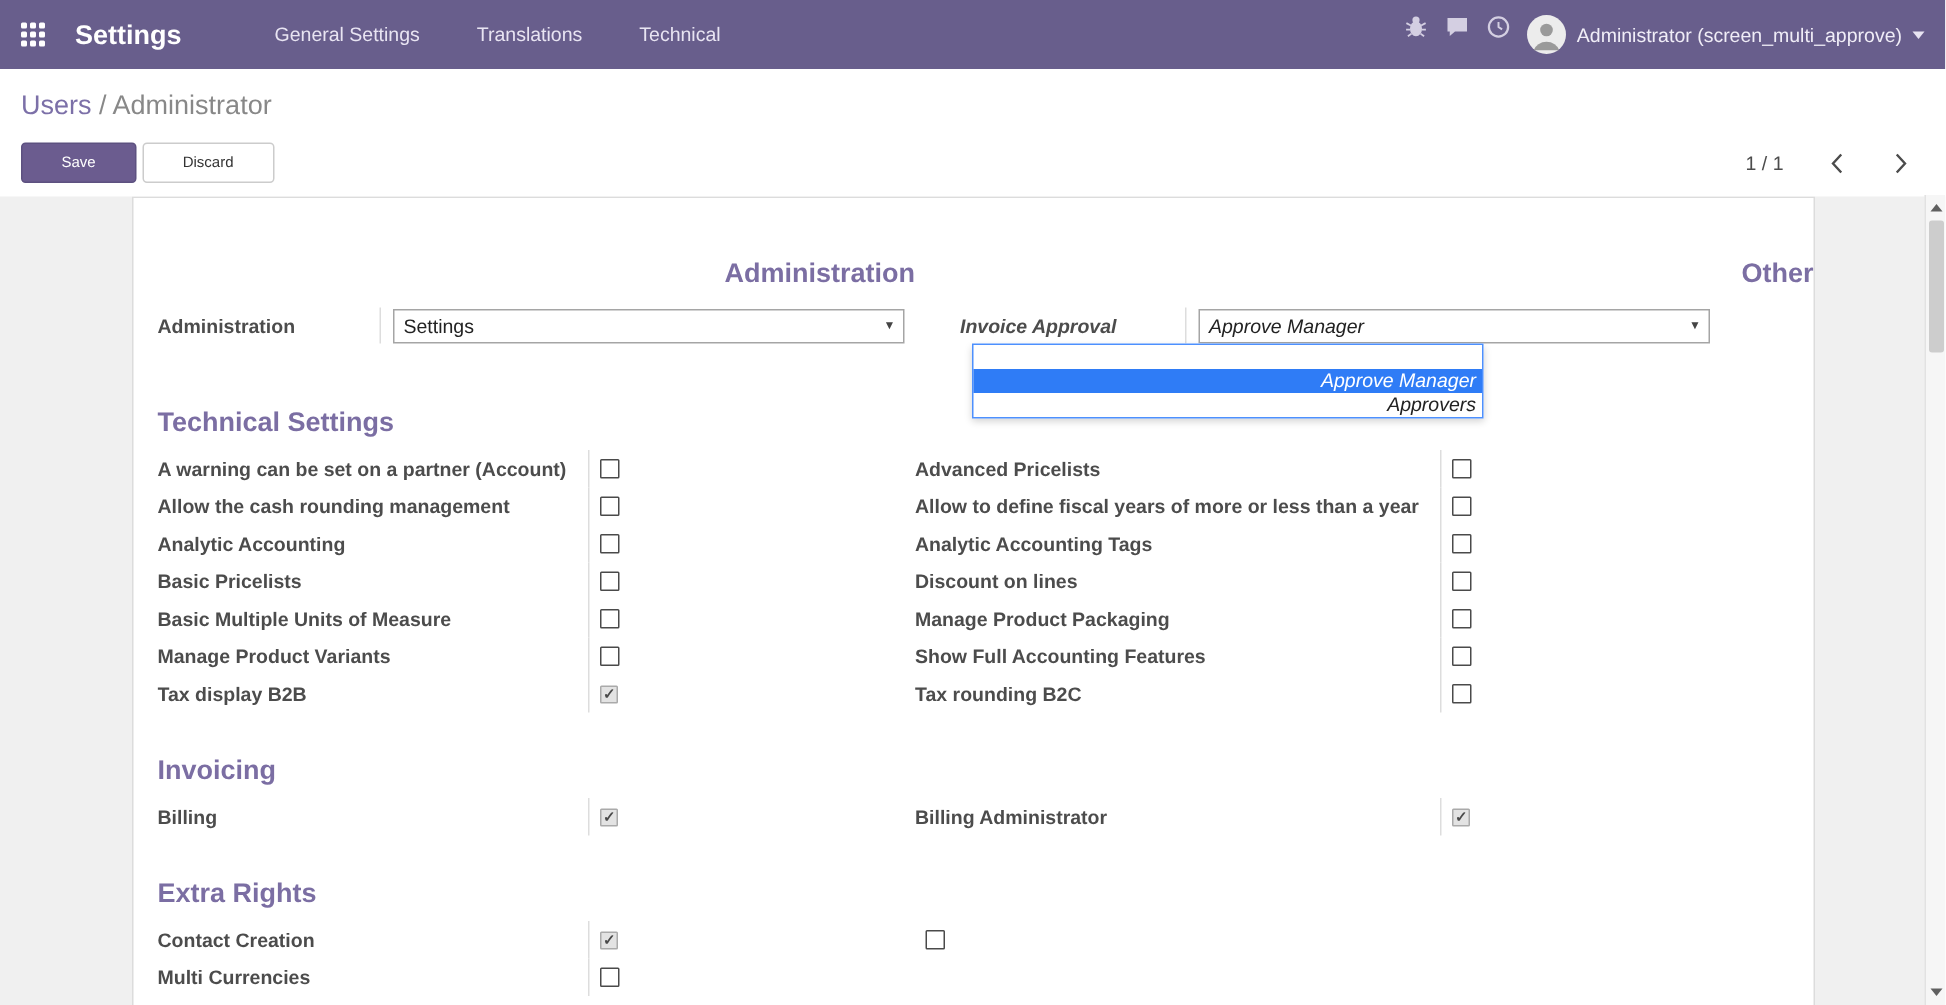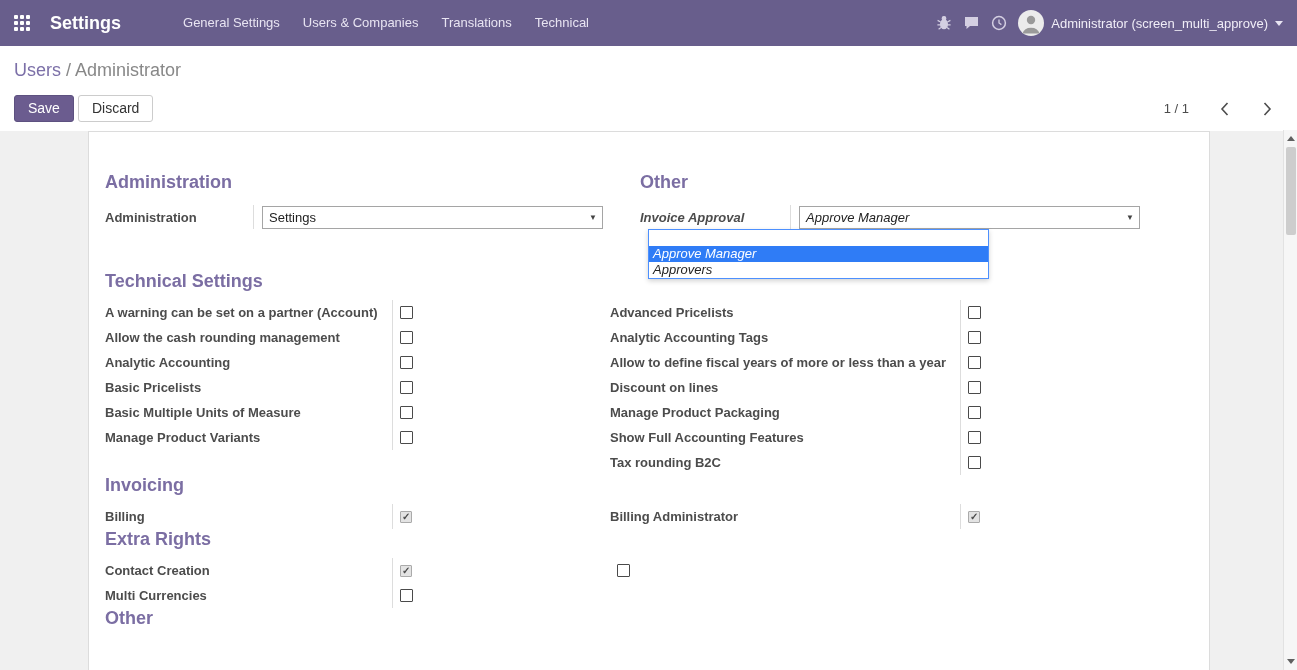--- a/index.html
+++ b/index.html
@@ -4,51 +4,51 @@
 <style>
   * { margin:0; padding:0; box-sizing:border-box; }
   body { font-family:"Liberation Sans", sans-serif; background:#fff; }
   .screen { position:relative; width:1297px; height:670px; overflow:hidden; background:#fff; }
 
   
   .navbar { height:46px; background:#685e8c; display:flex; align-items:center; padding:0 14px 0 8px; color:#fff; }
   .apps-icon { width:28px; height:28px; display:grid; grid-template-columns:repeat(3,4px); grid-template-rows:repeat(3,4px); gap:2px; align-content:center; justify-content:center; margin-right:14px; cursor:pointer; }
   .apps-icon i { background:#ffffff; border-radius:1px; display:block; }
   .nav-title { font-size:18px; font-weight:bold; margin-right:62px; cursor:pointer; }
-  .nav-menu { display:flex; gap:23px; font-size:13px; color:#e8e4f2; }
+  .nav-menu { display:flex; gap:38px; font-size:13px; color:#e8e4f2; }
   .nav-menu .nav-item { cursor:pointer; line-height:46px; }
-  .nav-right { margin-left:auto; display:flex; align-items:center; gap:11px; }
+  .nav-right { margin-left:auto; display:flex; align-items:flex-start; gap:11px; }
   .nav-icon { cursor:pointer; display:flex; align-items:center; opacity:.92; }
   .user-menu { display:flex; align-items:center; gap:7px; cursor:pointer; }
   .user-name { font-size:13px; color:#f0edf7; }
   .caret { width:0; height:0; border-left:4px solid transparent; border-right:4px solid transparent; border-top:5px solid #e8e4f2; }
 
   
   .control-panel { background:#fff; padding:12px 22px 9px 14px; }
   .breadcrumb { font-size:18px; line-height:24px; }
   .bc-link { color:#7c70a8; cursor:pointer; }
   .bc-sep, .bc-current { color:#888; }
   .cp-row2 { margin-top:13px; display:flex; align-items:center; justify-content:space-between; }
   .btns { display:flex; gap:4px; }
-  .btn { font-size:14px; padding:4px 13px; border-radius:3px; cursor:pointer; line-height:17px; }
+  .btn { font-size:10px; padding:4px 26px; border-radius:3px; cursor:pointer; line-height:17px; }
   .btn-save { background:#6b5c8f; border:1px solid #5d5180; color:#fff; }
   .btn-discard { background:#fff; border:1px solid #ccc; color:#333; }
   .pager { display:flex; align-items:center; gap:28px; }
   .pager-text { font-size:13px; color:#4c4c4c; }
   .pager-arrow { cursor:pointer; display:flex; align-items:center; padding:2px; }
 
   
   .sheet-bg { position:relative; height:540px; background:#f0f0f0; overflow:hidden; }
   .sheet { margin-left:88px; width:1122px; min-height:100%; background:#fff; border:1px solid #dcdcdc; padding:40px 0 0 16px; }
 
   .section-title { font-size:18px; font-weight:bold; color:#7b6ea3; margin-bottom:12px; }
-  .two-col { display:grid; grid-template-columns:505px auto; }
+  .two-col { display:grid; grid-template-columns:505px auto;text-align:right; }
   .top-section { margin-bottom:42px; }
   .indent { padding-left:30px; }
-  .sect { margin-top:0; }
+  .sect { margin-top:28px; }
   .sect .section-title { margin-bottom:8px; }
   .top-section .section-title { margin-bottom:12px; }
 
   .frow { display:flex; align-items:center; height:25px; }
   .select-row { height:24px; }
   .flabel { align-self:stretch; display:flex; align-items:center; border-right:1px solid #ddd; font-size:13px; font-weight:bold; color:#4c4c4c; white-space:nowrap; overflow:hidden; padding-right:6px; }
   .lbl-sel-left { width:149px; }
   .lbl-sel-right { width:151px; }
   .lbl-cb-left { width:288px; }
   .lbl-cb-right { width:351px; }
@@ -87,21 +87,20 @@
         <i></i>
         <i></i>
         <i></i>
         <i></i>
         <i></i>
         <i></i>
     </div>
     <div class="nav-title">Settings</div>
     <div class="nav-menu">
       <span class="nav-item">General Settings</span>
-      <span class="nav-item">Users &amp; Companies</span>
       <span class="nav-item">Translations</span>
       <span class="nav-item">Technical</span>
     </div>
     <div class="nav-right">
       <span class="nav-icon">
         <svg width="16" height="16" viewBox="0 0 16 16">
             <g stroke="#ded9ea" fill="none" stroke-width="1.2">
               <ellipse cx="8" cy="9.2" rx="3.4" ry="4.4" fill="#ded9ea"></ellipse>
               <circle cx="8" cy="3.4" r="1.8" fill="#ded9ea"></circle>
               <path d="M4.6 7 L1.6 5.4 M4.4 9.8 L1.4 9.8 M5 12.4 L2.6 14.2 M11.4 7 L14.4 5.4 M11.6 9.8 L14.6 9.8 M11 12.4 L13.4 14.2"></path>
@@ -228,36 +227,42 @@
               <div class="fwidget cb-widget">
                   <span class="cb"></span>
                 </div>
             </div>
             <div class="frow">
               <div class="flabel lbl-cb-left">Manage Product Variants</div>
               <div class="fwidget cb-widget">
                   <span class="cb"></span>
                 </div>
             </div>
+            <div class="frow">
+              <div class="flabel lbl-cb-left">Tax display B2B</div>
+              <div class="fwidget cb-widget">
+                  <span class="cb checked"></span>
+                </div>
+            </div>
           </div>
           <div class="rows-col">
             <div class="frow">
               <div class="flabel lbl-cb-right">Advanced Pricelists</div>
               <div class="fwidget cb-widget">
                   <span class="cb"></span>
                 </div>
             </div>
             <div class="frow">
+              <div class="flabel lbl-cb-right">Allow to define fiscal years of more or less than a year</div>
+              <div class="fwidget cb-widget">
+                  <span class="cb"></span>
+                </div>
+            </div>
+            <div class="frow">
               <div class="flabel lbl-cb-right">Analytic Accounting Tags</div>
-              <div class="fwidget cb-widget">
-                  <span class="cb"></span>
-                </div>
-            </div>
-            <div class="frow">
-              <div class="flabel lbl-cb-right">Allow to define fiscal years of more or less than a year</div>
               <div class="fwidget cb-widget">
                   <span class="cb"></span>
                 </div>
             </div>
             <div class="frow">
               <div class="flabel lbl-cb-right">Discount on lines</div>
               <div class="fwidget cb-widget">
                   <span class="cb"></span>
                 </div>
             </div>

